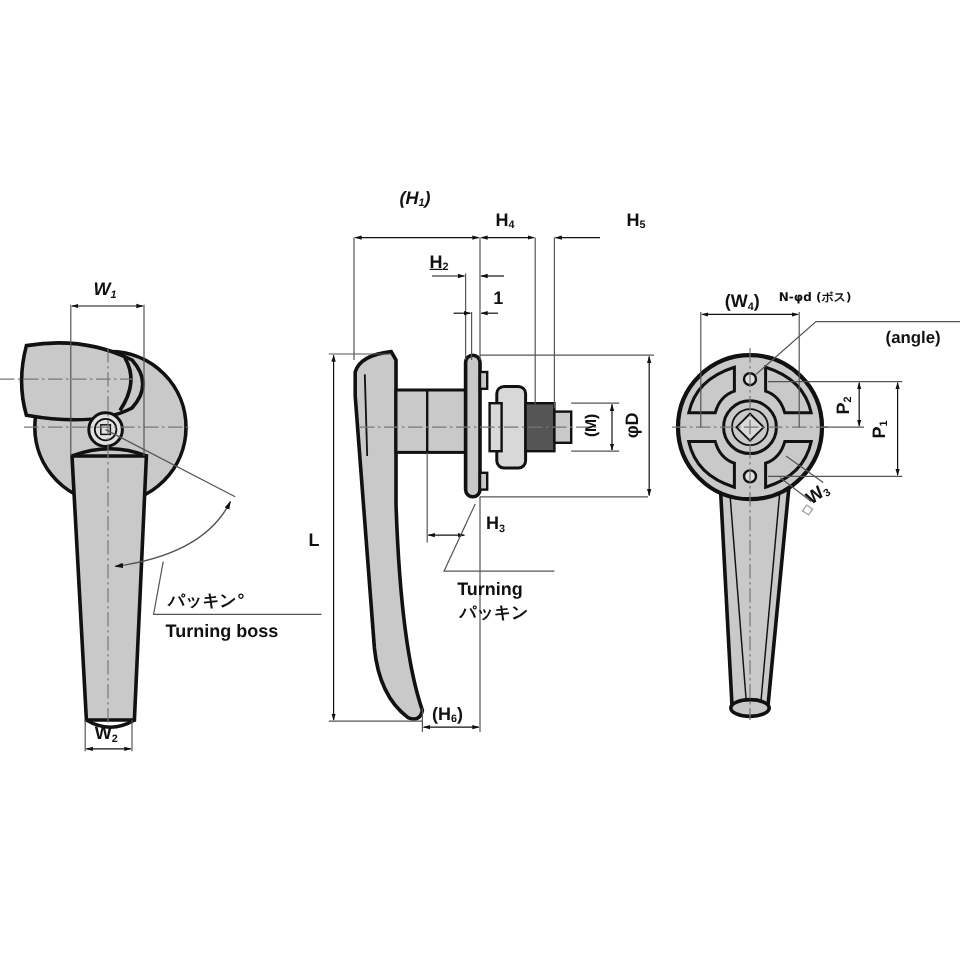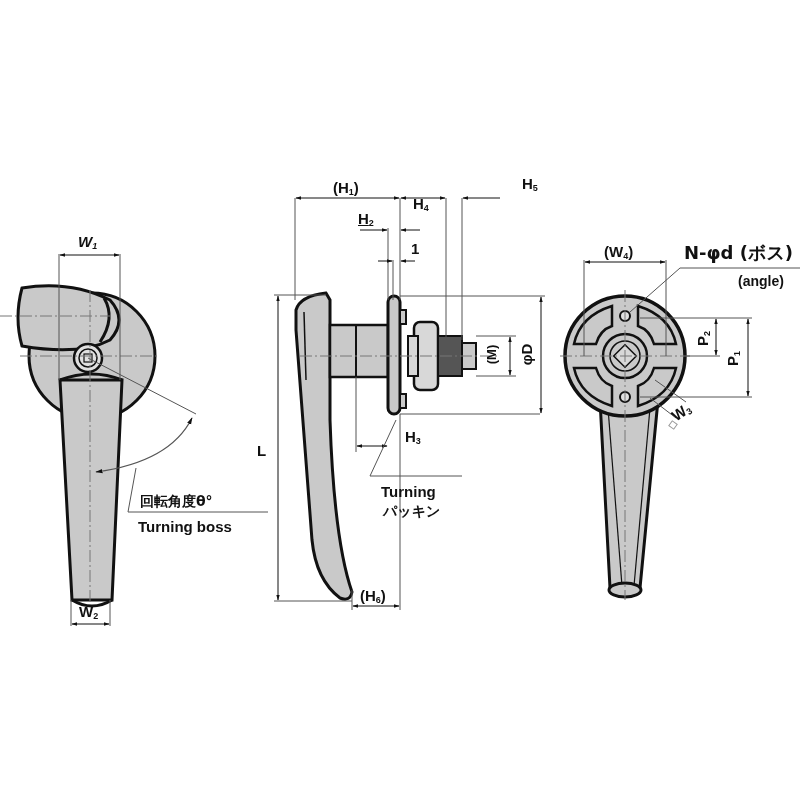--- a/index.html
+++ b/index.html
@@ -145,34 +145,34 @@
     <line x1="748" y1="319" x2="748" y2="396" stroke="#111" stroke-width="1" marker-start="url(#ar)" marker-end="url(#ar)"></line>
 
     <line x1="655" y1="380" x2="686" y2="402" stroke="#555" stroke-width="1"></line>
     <line x1="650" y1="398" x2="676" y2="418" stroke="#555" stroke-width="1"></line>
     <rect x="670" y="422" width="6" height="6" fill="none" stroke="#999" stroke-width="1" transform="rotate(35 673 425)"></rect>
   </g>
 </svg>
 
 <div class="lbl" style="left:78px;top:234px;font-style:italic;">W<sub>1</sub></div>
 <div class="lbl" style="left:79px;top:604px;text-align:right;">W<sub>2</sub></div>
-<div class="lbl jp" style="left:140px;top:494px;font-size:14px;">回転角度θ°</div>
+<div class="lbl jp" style="left:140px;top:494px;font-size:14px;">パッキン°</div>
 <div class="lbl" style="left:138px;top:519px;font-size:15px;">Turning boss</div>
 
-<div class="lbl" style="left:333px;top:180px;">(H<sub>1</sub>)</div>
-<div class="lbl" style="left:413px;top:176px;margin-top:20px;">H<sub>4</sub></div>
+<div class="lbl" style="left:333px;top:158px;font-style:italic;">(H<sub>1</sub>)</div>
+<div class="lbl" style="left:413px;top:176px;">H<sub>4</sub></div>
 <div class="lbl" style="left:474px;top:176px;margin-left:48px;">H<sub>5</sub></div>
 <div class="lbl" style="left:358px;top:211px;text-decoration:underline;">H<sub>2</sub></div>
 <div class="lbl" style="left:411px;top:241px;">1</div>
 <div class="lbl" style="left:257px;top:443px;">L</div>
 <div class="lbl" style="left:405px;top:429px;">H<sub>3</sub></div>
 <div class="lbl jp" style="left:383px;top:484px;font-size:14px;margin-top:20px;">パッキン</div>
 <div class="lbl" style="left:381px;top:484px;">Turning</div>
 <div class="lbl" style="left:360px;top:588px;">(H<sub>6</sub>)</div>
 <div class="lbl vert" style="left:482px;top:348px;font-size:13px;">(M)</div>
 <div class="lbl vert" style="left:516px;top:347px;">φD</div>
 
 <div class="lbl" style="left:604px;top:244px;">(W<sub>4</sub>)</div>
-<div class="lbl jp" style="left:684px;top:244px;font-size:18px;">N-φd (ボス)</div>
+<div class="lbl jp" style="left:649px;top:244px;font-size:10px;">N-φd (ボス)</div>
 <div class="lbl" style="left:738px;top:274px;font-size:14px;">(angle)</div>
 <div class="lbl vert" style="left:696px;top:330px;">P<sub>2</sub></div>
 <div class="lbl vert" style="left:726px;top:350px;">P<sub>1</sub></div>
 <div class="lbl" style="left:672px;top:404px;transform:rotate(-35deg);">W<sub>3</sub></div>
 
 </body></html>

